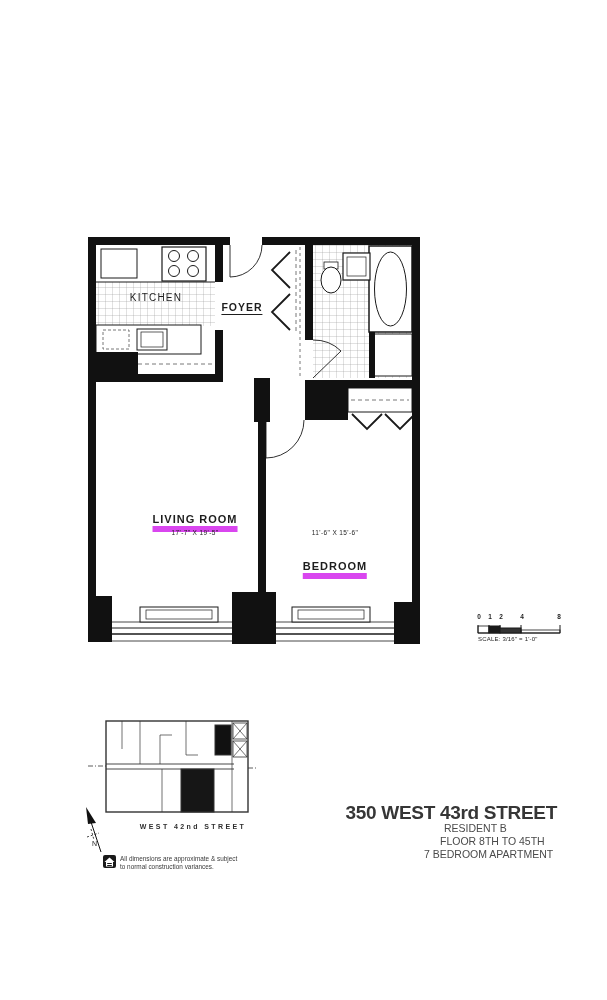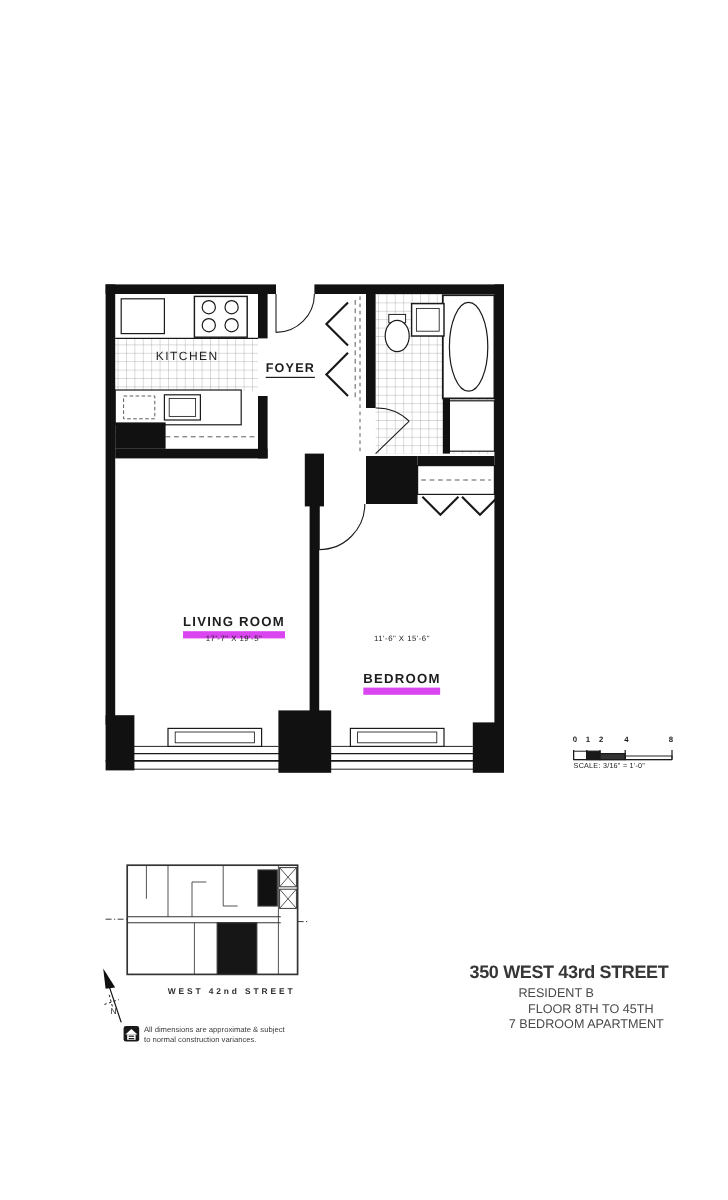--- a/index.html
+++ b/index.html
@@ -10,21 +10,21 @@
   .ctr{transform:translateX(-50%);}
   .room{font-size:11px;letter-spacing:1px;border-bottom:6px solid #d946ef;padding-bottom:1px;font-weight:bold;}
   .kitchen-lbl{font-size:10px;letter-spacing:1.2px;font-weight:normal;}
   .foyer-lbl{font-size:10.5px;letter-spacing:1px;border-bottom:1px solid #1d1d1d;padding-bottom:1px;font-weight:bold;}
   .dims{font-size:6.5px;letter-spacing:.4px;}
   .tick{font-size:6.5px;font-weight:bold;}
   .scale-note{font-size:6px;letter-spacing:.2px;}
   .street{font-size:7px;letter-spacing:2.4px;font-weight:bold;color:#2e2e2e;}
   .north-n{font-size:7px;color:#222;}
   .disc{font-size:6.4px;color:#3a3a3a;}
-  .title{font-size:15px;font-weight:bold;letter-spacing:-.3px;color:#363636;}
+  .title{font-size:19px;font-weight:bold;letter-spacing:-.3px;color:#363636;}
   .subline{font-size:10.5px;line-height:12.8px;color:#4a4a4a;}
 </style>
 </head>
 <body>
 
 <div class="page">
 
 <svg class="plan" width="607" height="1000" viewBox="0 0 607 1000">
   <defs>
     <pattern id="tile" width="7" height="7" patternUnits="userSpaceOnUse">
@@ -178,17 +178,17 @@
 <div class="lbl ctr tick" style="left:559px;top:613px;">8</div>
 <div class="lbl scale-note" style="left:478px;top:636px;">SCALE: 3/16" = 1'-0"</div>
 
 <div class="lbl ctr street" style="left:193px;top:823px;">WEST 42nd STREET</div>
 <div class="lbl north-n" style="left:92px;top:840px;">N</div>
 
 <div class="lbl disc" style="left:120px;top:855px;">All dimensions are approximate &amp; subject</div>
 <div class="lbl disc" style="left:120px;top:862.5px;">to normal construction variances.</div>
 
 <div class="lbl title" style="right:50px;top:802px;">350 WEST 43rd STREET</div>
-<div class="lbl subline" style="left:432px;top:822px;text-align:center;">RESIDENT B</div>
+<div class="lbl subline" style="left:444px;top:822px;text-align:center;">RESIDENT B</div>
 <div class="lbl subline" style="left:440px;top:835px;">FLOOR 8TH TO 45TH</div>
 <div class="lbl subline" style="left:424px;top:848px;">7 BEDROOM APARTMENT</div>
 
 </div>
 
 </body></html>

